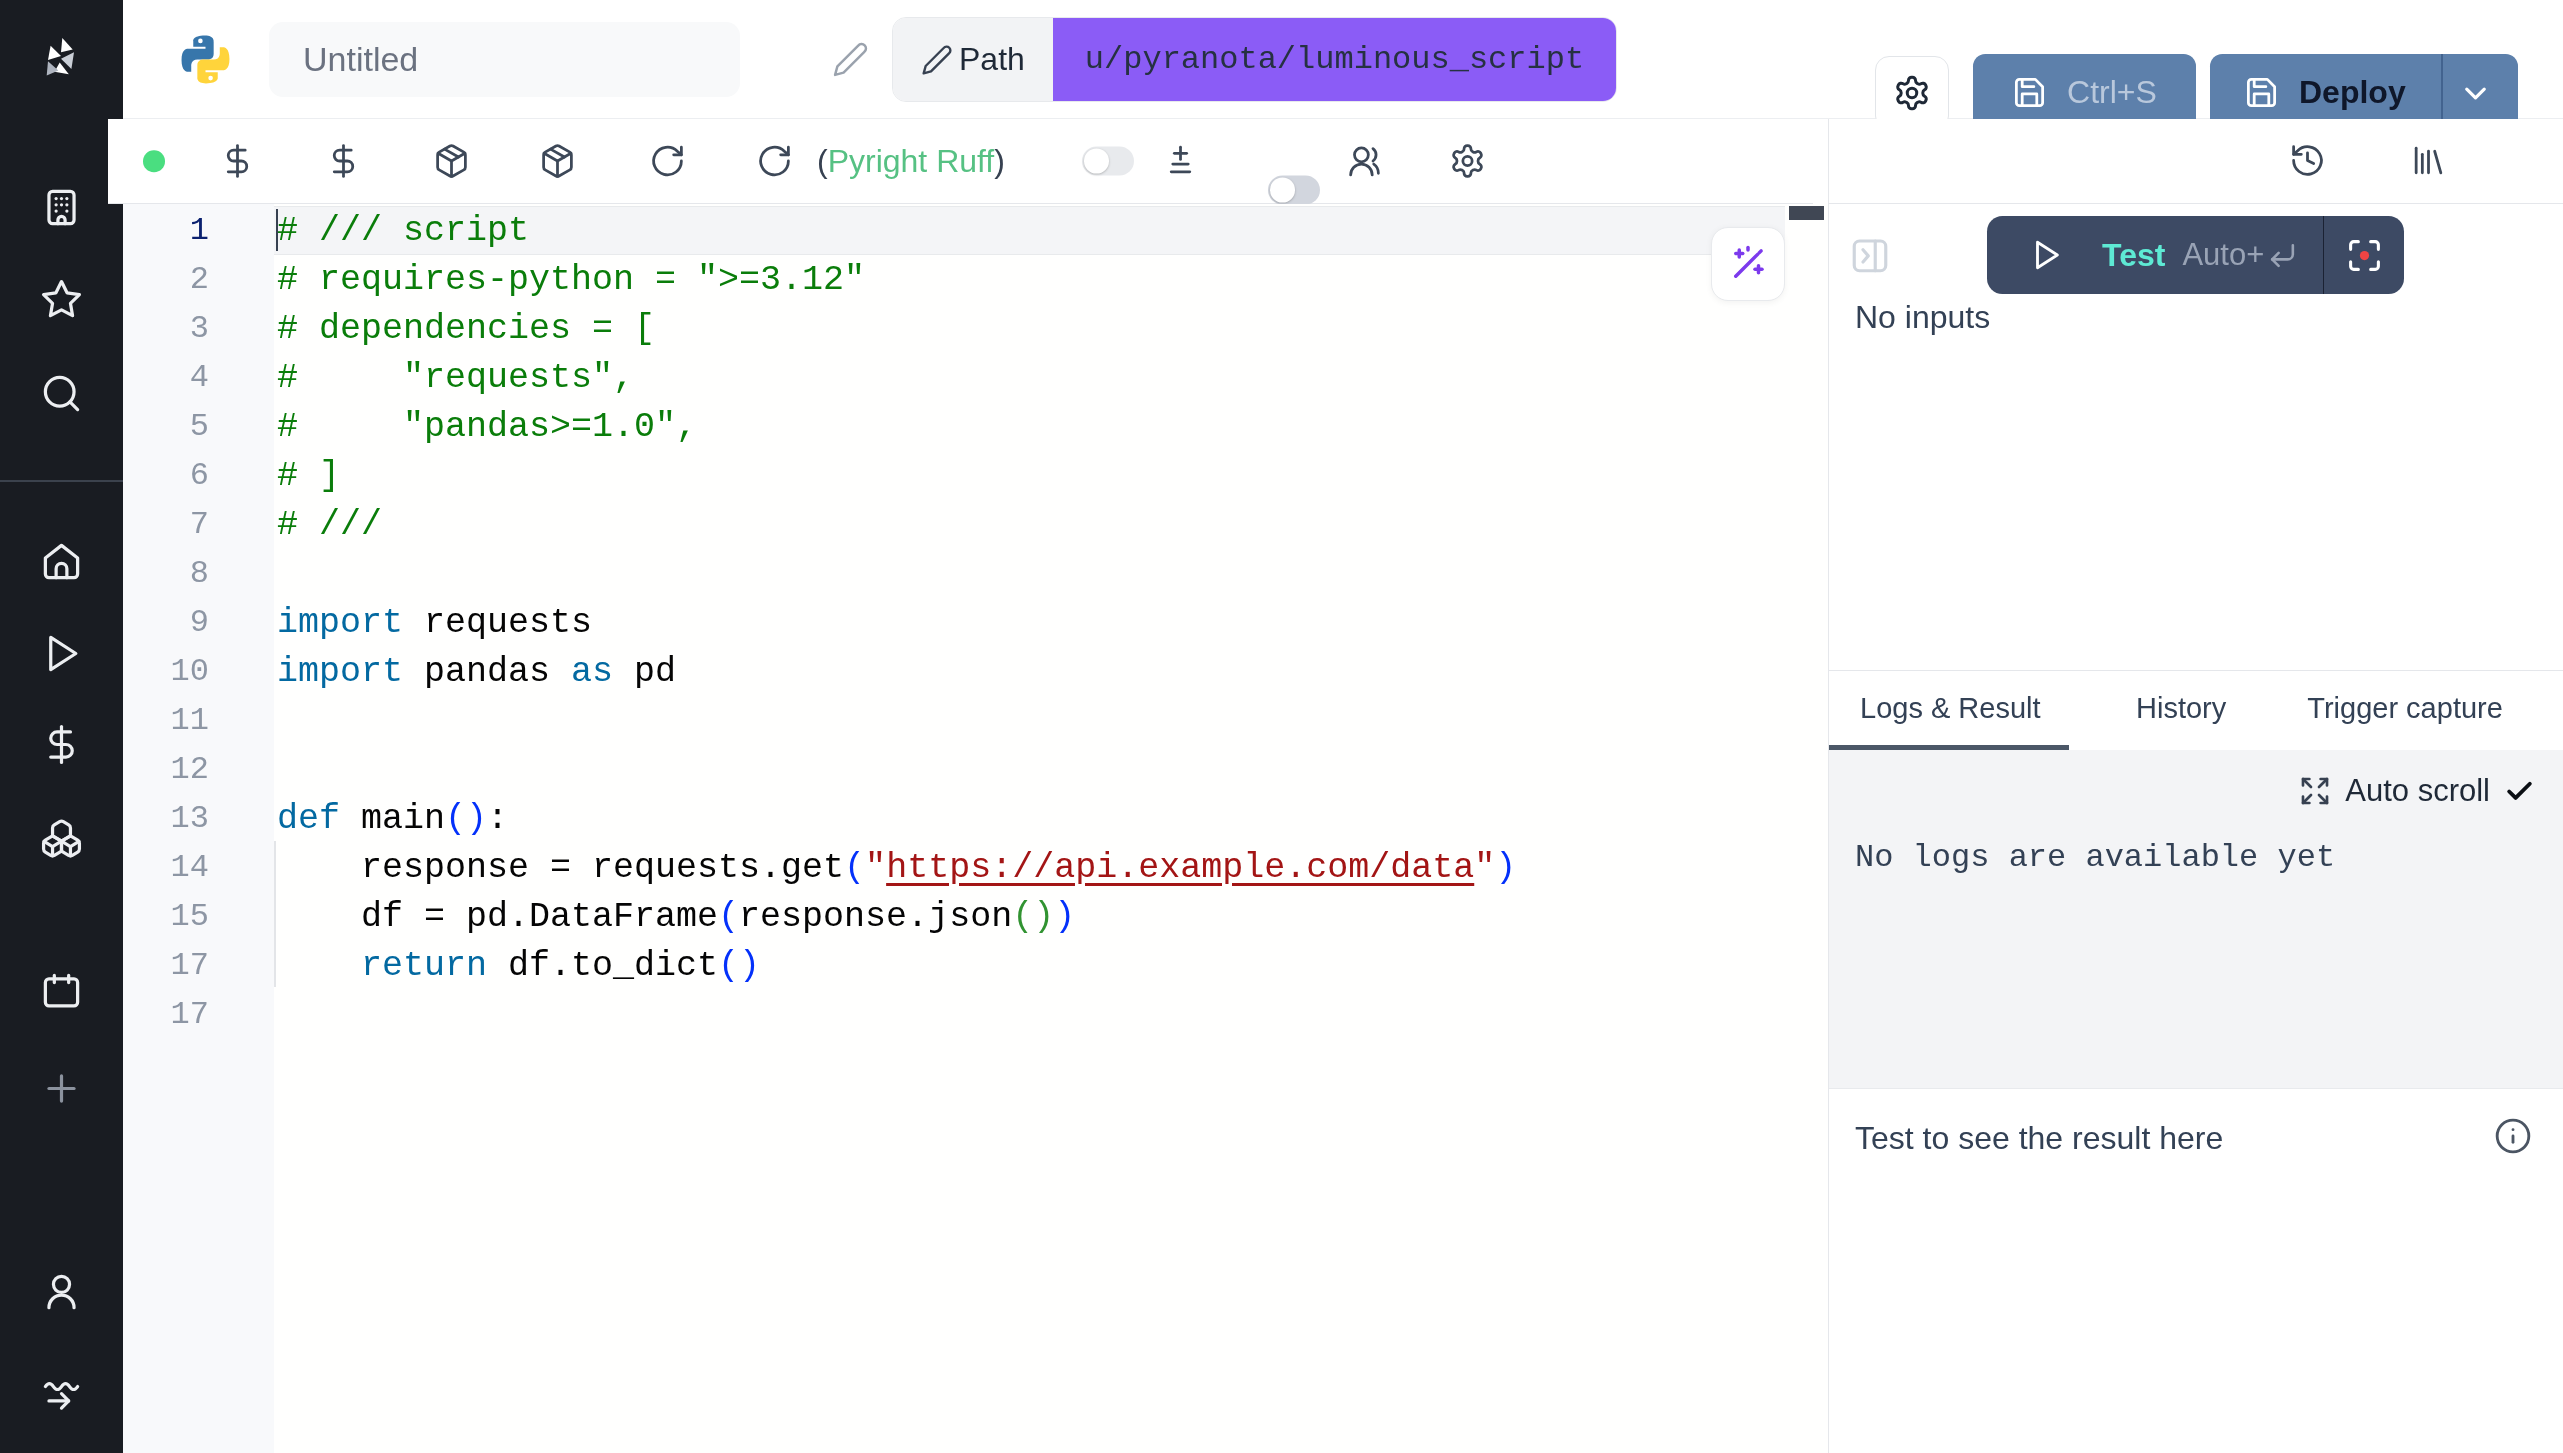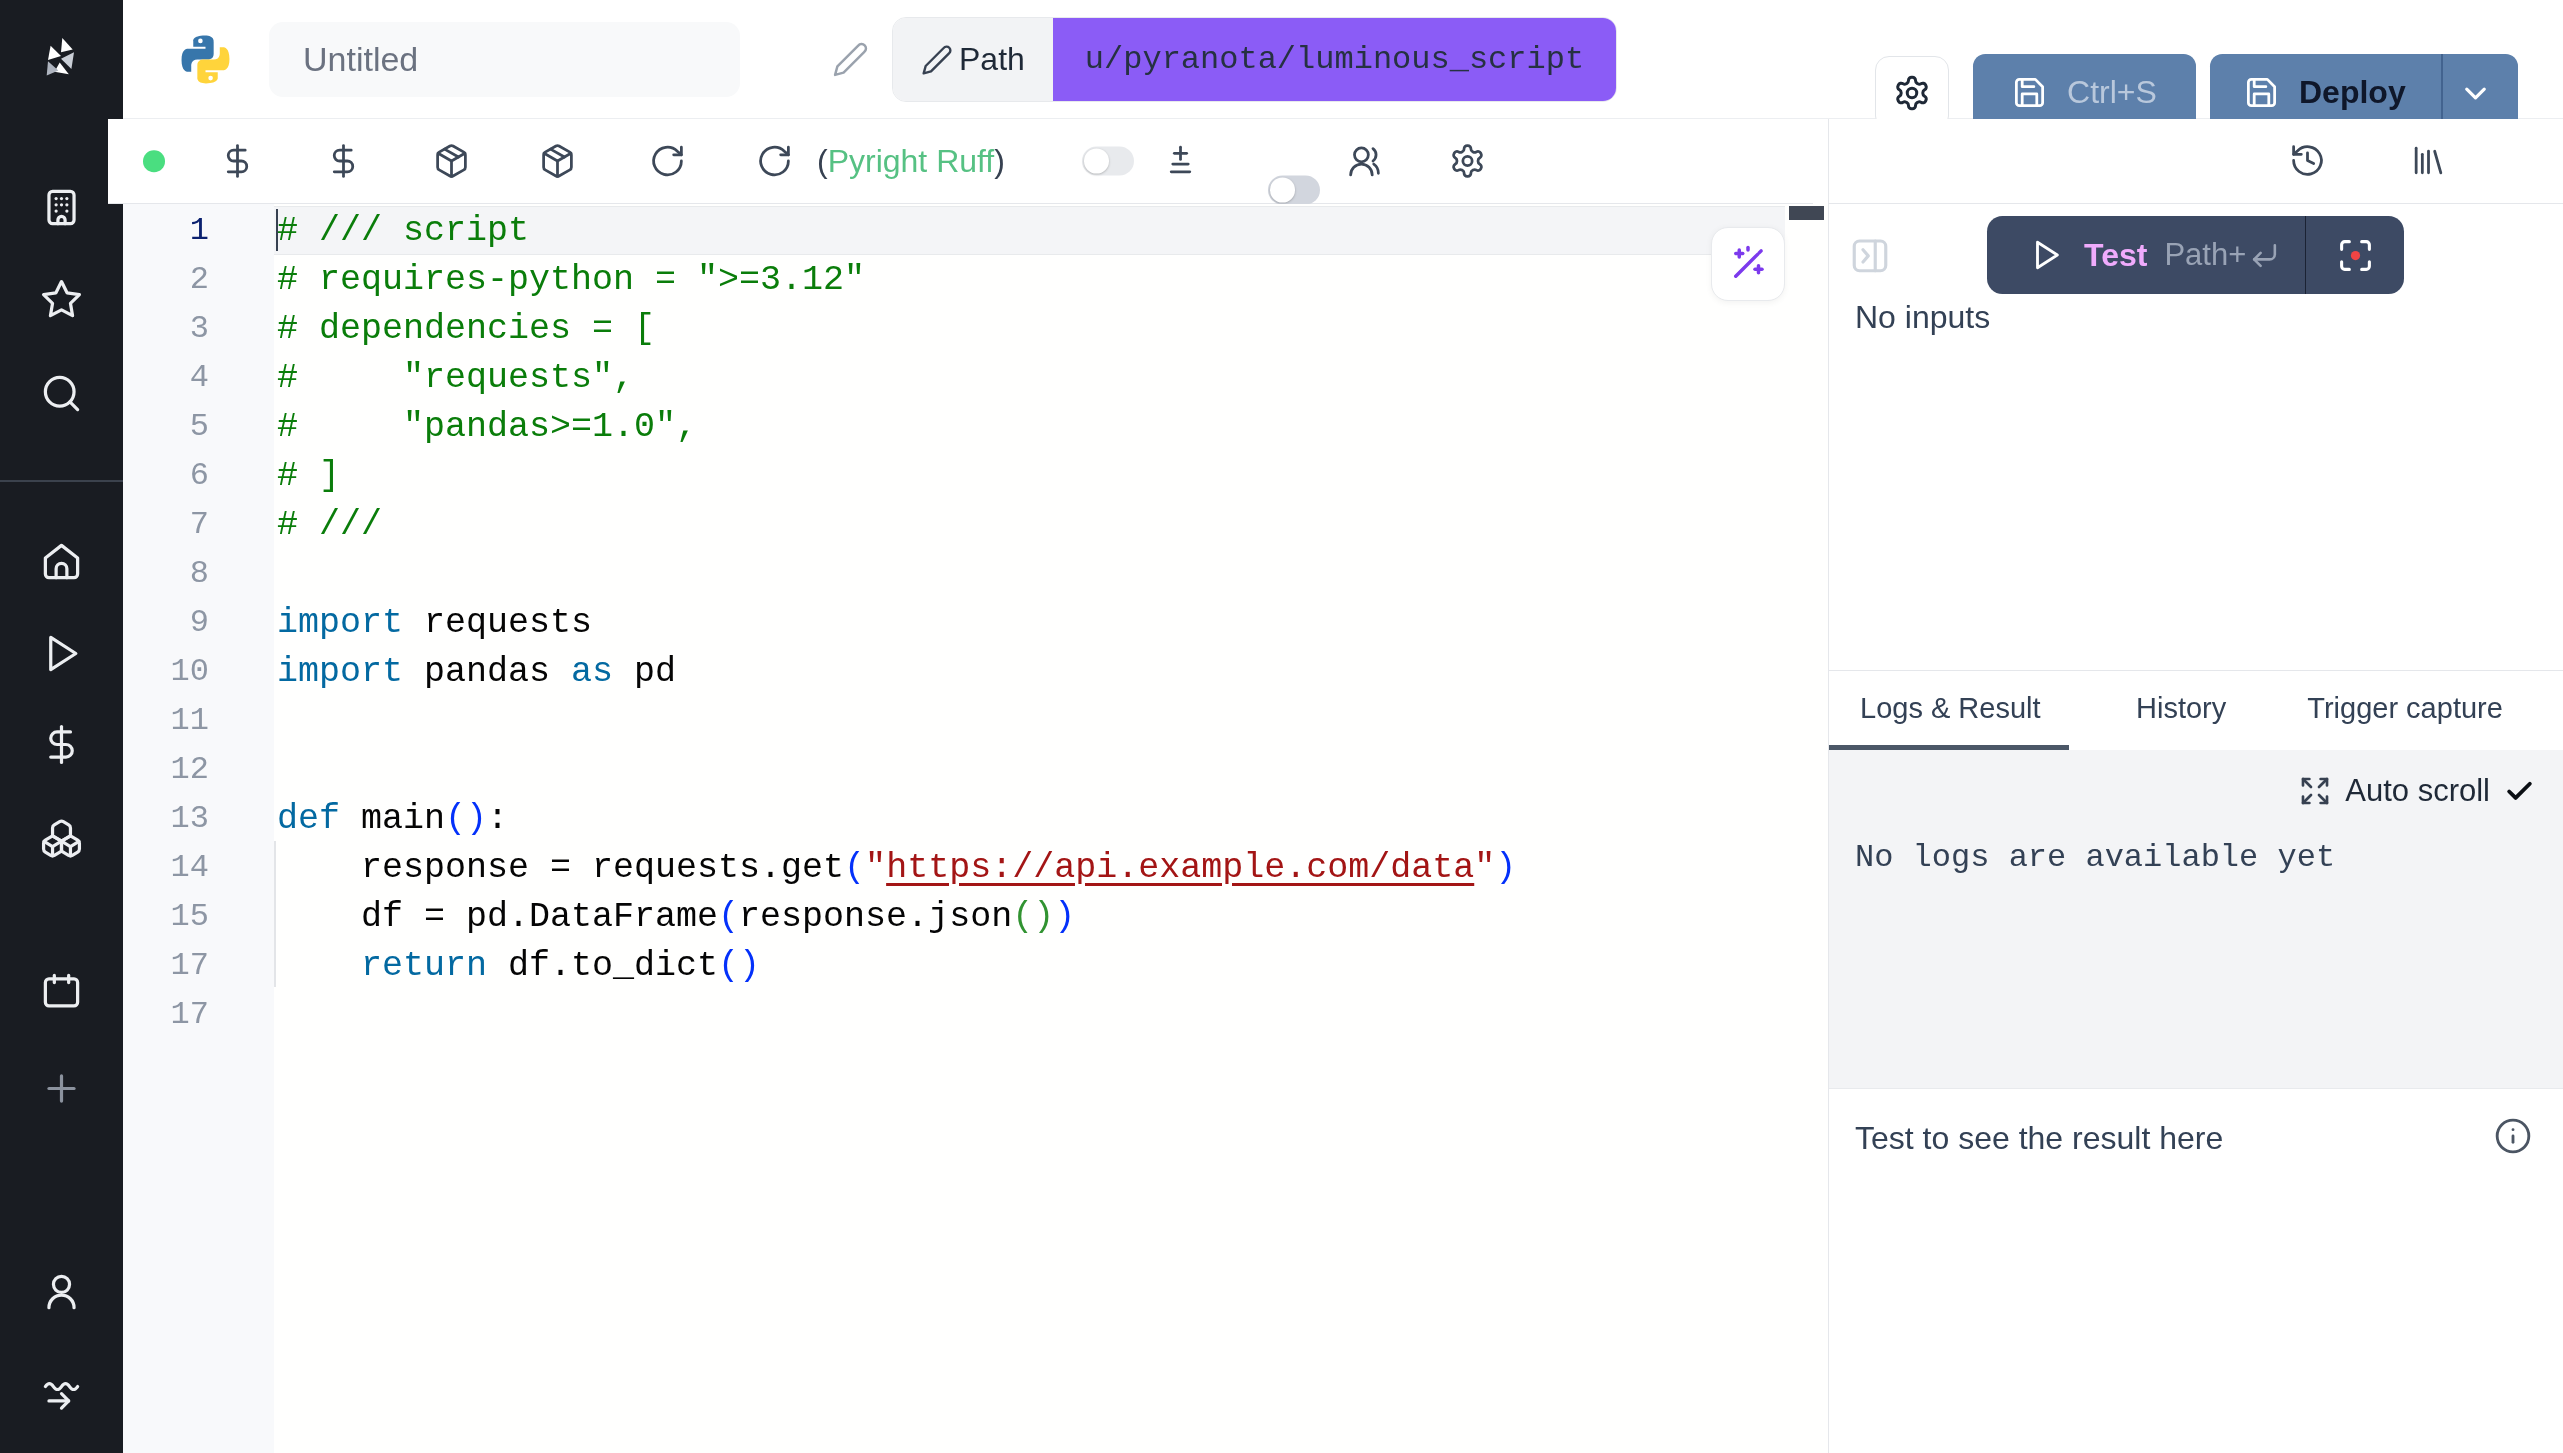--- a/index.html
+++ b/index.html
@@ -85,21 +85,21 @@
   #panel { position:absolute; left:1828px; top:119px; width:735px; height:1334px; background:#fff;
     border-left:1.5px solid #e5e7eb; }
   #panel-strip { position:absolute; left:0; top:0; width:100%; height:85px; border-bottom:1.5px solid #e5e7eb; }
   #history-ic { position:absolute; left:460px; top:23px; }
   #library-ic { position:absolute; left:581px; top:23px; }
   #collapse-ic { position:absolute; left:20px; top:115px; width:42px; height:42px; color:#cfd5dd; cursor:pointer; }
   #collapse-ic svg { width:100%; height:100%; }
   #test-btn { position:absolute; left:158px; top:97px; width:417px; height:78px; background:#3d4a64;
     border-radius:15.4px; display:flex; align-items:center; cursor:pointer; }
   #test-btn .play { width:34px; height:34px; color:#fff; margin-left:42px; }
-  #test-btn .lbl { font-size:32px; font-weight:bold; color:#f0abfc; margin-left:21px; }
+  #test-btn .lbl { font-size:32px; font-weight:bold; color:#5eead4; margin-left:39px; }
   #test-btn .sc { font-size:31px; color:#99a3b5; margin-left:17px; display:flex; align-items:center; gap:3.1px; }
   #test-btn .sc svg { width:31px; height:31px; }
   #test-sep { width:1.5px; height:78px; background:#1b2233; margin-left:24.6px; flex:none; }
   #capture-seg { flex:1; display:flex; align-items:center; justify-content:center; }
   #capture-seg svg { width:37px; height:37px; color:#fff; }
   #no-inputs { position:absolute; left:26px; top:180px; font-size:32px; color:#334155; }
   #tabs { position:absolute; left:0; top:551px; width:100%; height:80px; border-top:1.5px solid #e5e7eb;
     display:flex; align-items:stretch; overflow:hidden; }
   .tab { display:flex; align-items:center; padding:0 21.5px; margin-right:38px; font-size:29px;
     color:#334155; border-bottom:5.4px solid transparent; white-space:nowrap; cursor:pointer; }
@@ -460,21 +460,21 @@
         <polyline points="8 9 11 12.5 8 16"></polyline>
     </svg>
   </div>
 
   <div id="test-btn">
     <svg class="play" viewBox="0 0 24 24" fill="none" stroke="currentColor" stroke-width="2" stroke-linejoin="round">
       <polygon points="6 3 20 12 6 21 6 3"></polygon>
     </svg>
     <span class="lbl">Test</span>
     <span class="sc">
-      <span>Path+</span>
+      <span>Auto+</span>
       <svg viewBox="0 0 24 24" fill="none" stroke="currentColor" stroke-width="2" stroke-linecap="round" stroke-linejoin="round">
         <polyline points="9 10 4 15 9 20"></polyline>
           <path d="M20 4v7a4 4 0 0 1-4 4H4"></path>
       </svg>
     </span>
     <div id="test-sep"></div>
     <div id="capture-seg">
       <svg viewBox="0 0 24 24" fill="none" stroke="currentColor" stroke-width="2" stroke-linecap="round" stroke-linejoin="round">
         <path d="M8 3H5a2 2 0 0 0-2 2v3"></path>
           <path d="M16 3h3a2 2 0 0 1 2 2v3"></path>

